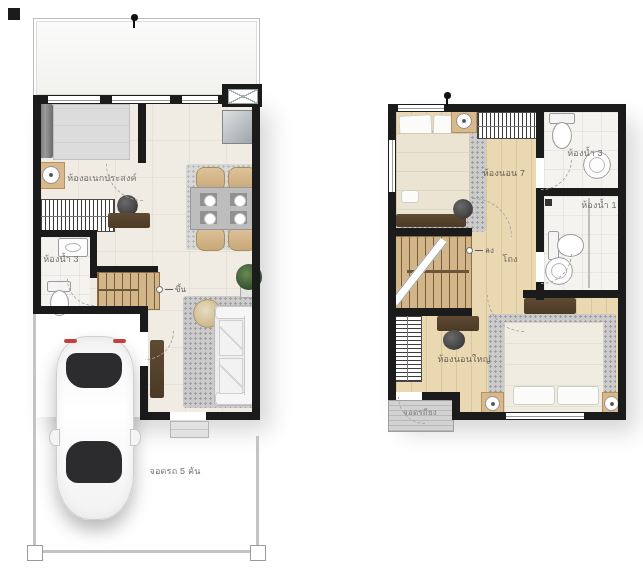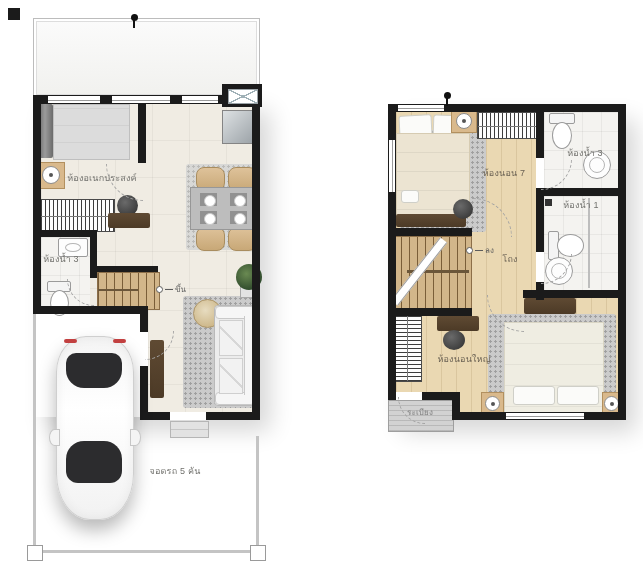--- a/index.html
+++ b/index.html
@@ -286,23 +286,23 @@
   <div class="gap" style="left:396px;top:392px;width:26px;height:8px;"></div>
 
   <div class="arc" style="left:434px;top:198px;width:76px;height:76px;clip-path:inset(0 0 50% 50%);"></div>
   <div class="arc" style="left:510px;top:128px;width:60px;height:60px;clip-path:inset(50% 0 0 50%);"></div>
   <div class="arc" style="left:510px;top:222px;width:60px;height:60px;clip-path:inset(50% 0 0 50%);"></div>
   <div class="arc" style="left:487px;top:258px;width:72px;height:72px;clip-path:inset(50% 50% 0 0);"></div>
   <div class="arc" style="left:398px;top:370px;width:52px;height:52px;clip-path:inset(50% 50% 0 0);"></div>
 
   <div class="lbl onwood" style="left:476px;top:166px;width:56px;">ห้องนอน 7</div>
   <div class="lbl" style="left:560px;top:146px;width:50px;">ห้องน้ำ 3</div>
-  <div class="lbl" style="left:556px;top:198px;width:50px;">ห้องน้ำ 1</div>
+  <div class="lbl" style="left:574px;top:198px;width:50px;">ห้องน้ำ 1</div>
   <div class="lbl onwood" style="left:496px;top:252px;width:28px;">โถง</div>
   <div class="lbl onwood" style="left:434px;top:352px;width:60px;">ห้องนอนใหญ่</div>
-  <div class="lbl" style="left:388px;top:406px;width:64px;font-size:8px;color:#7d7d7d;">ระเบียง</div>
+  <div class="lbl" style="left:388px;top:406px;width:64px;font-size:8px;color:#7d7d7d;">จอดรถียง</div>
   <div class="stairlbl" style="left:466px;top:244px;">
     <span class="knob"></span>
     <span class="dash"></span>
     <span>ลง</span>
   </div>
 
 </div>
 
 </body></html>

